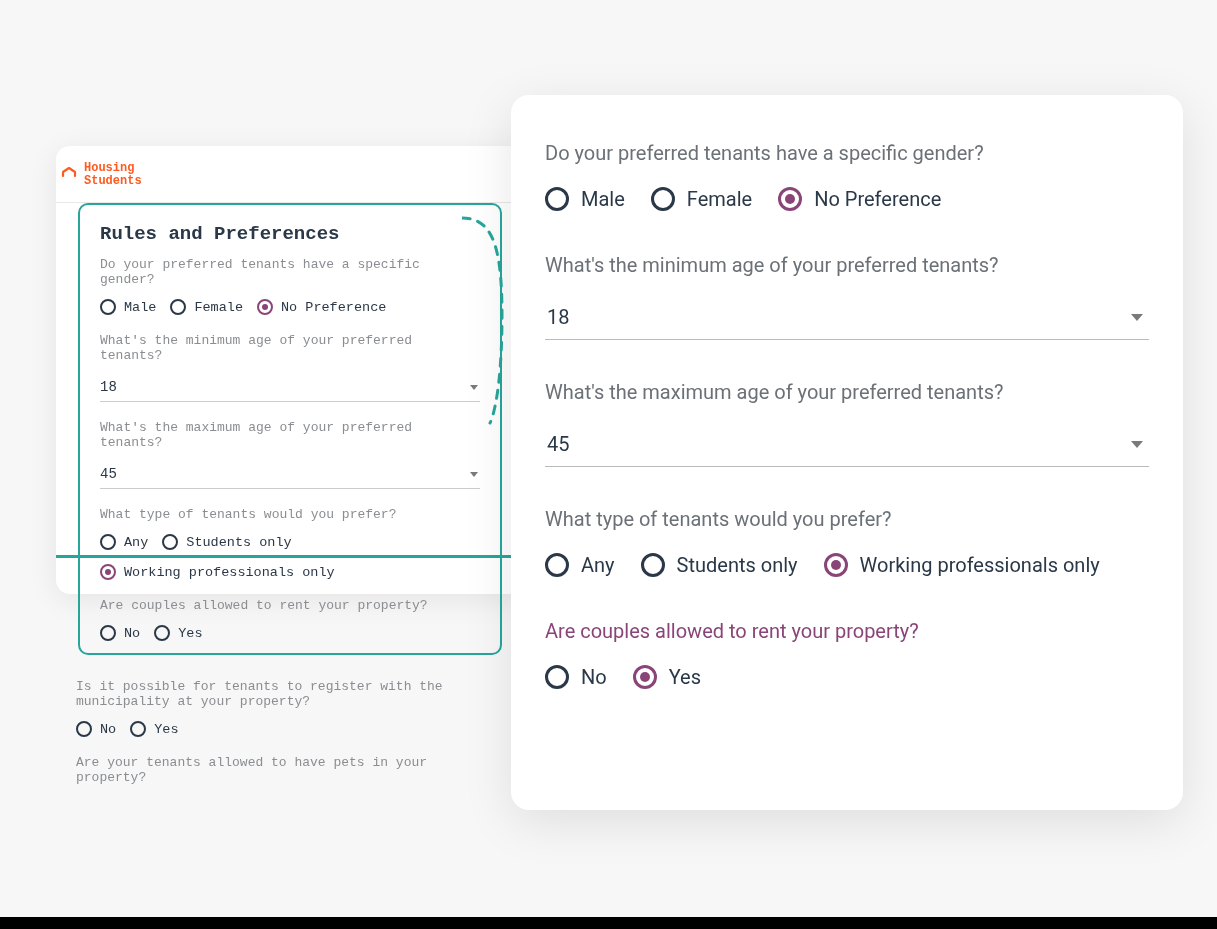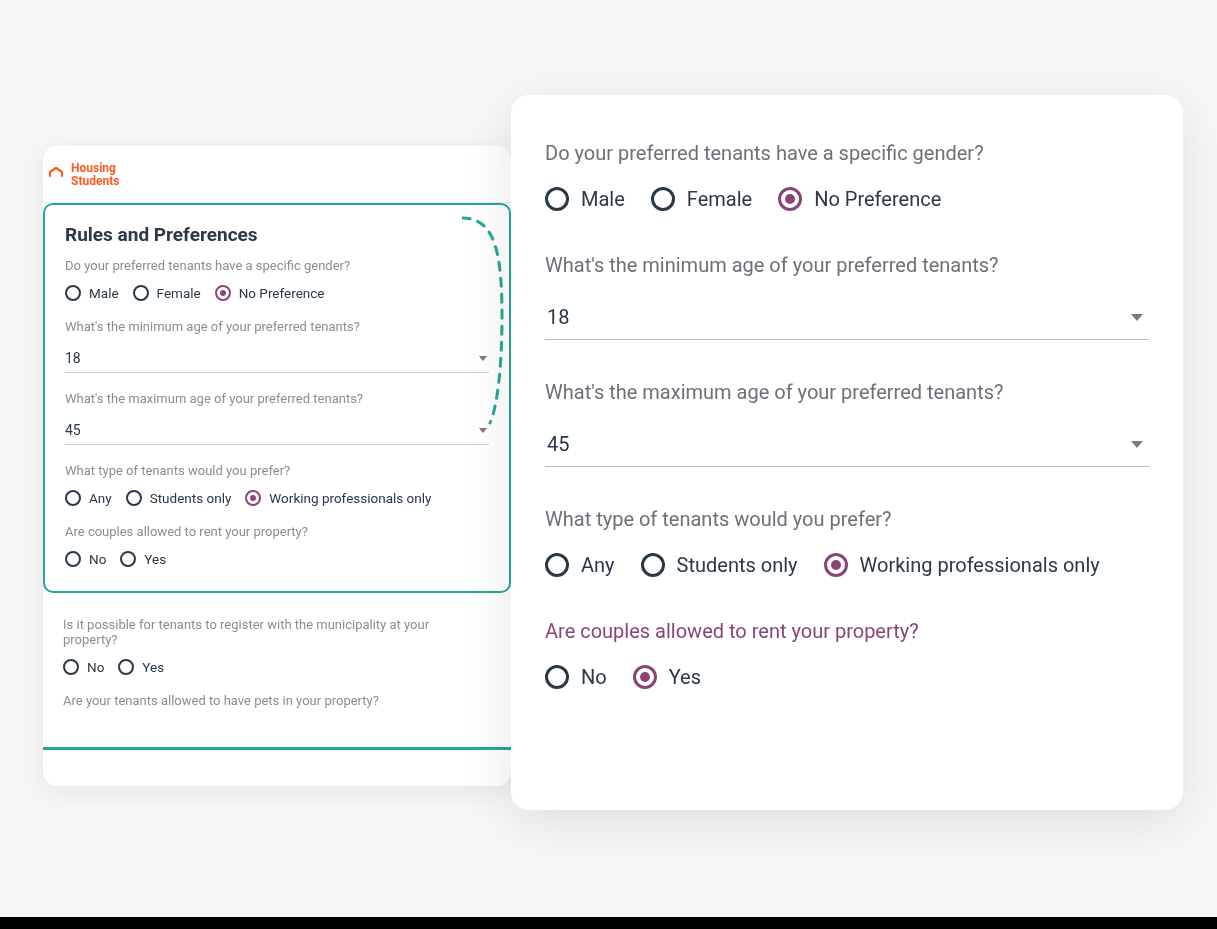--- a/index.html
+++ b/index.html
@@ -12,28 +12,29 @@
     background: #f7f7f7;
     width: 1217px;
     height: 929px;
     position: relative;
     overflow: hidden;
   }
 
   
   .small-panel {
     position: absolute;
-    left: 43px;
+    left: 56px;
     top: 146px;
     width: 468px;
-    height: 640px;
+    height: 448px;
     background: #fff;
     border-radius: 14px;
     box-shadow: 0 6px 30px rgba(0,0,0,0.08);
     padding-top: 6px;
+    font-family: Liberation Mono, monospace;
   }
   .logo-row {
     display: flex;
     align-items: center;
     gap: 6px;
     padding: 10px 4px 10px 4px;
   }
   .logo-mark {
     width: 18px;
     height: 18px;
@@ -47,24 +48,24 @@
     line-height: 1.1;
   }
   .logo-text span { display:block; }
 
   .divider-top {
     border-top: 1px solid #e8e8e8;
     margin-top: 4px;
   }
 
   .highlight-box {
-    margin: 0 0;
+    margin: 0 22px;
     border: 2px solid #26a69a;
     border-radius: 10px;
-    padding: 18px 20px 20px 20px;
+    padding: 18px 20px 8px 20px;
     margin-top: 0;
   }
 
   .section-title {
     color: #2a3847;
     font-size: 19px;
     font-weight: 700;
     margin-bottom: 12px;
   }
   .q-label {

